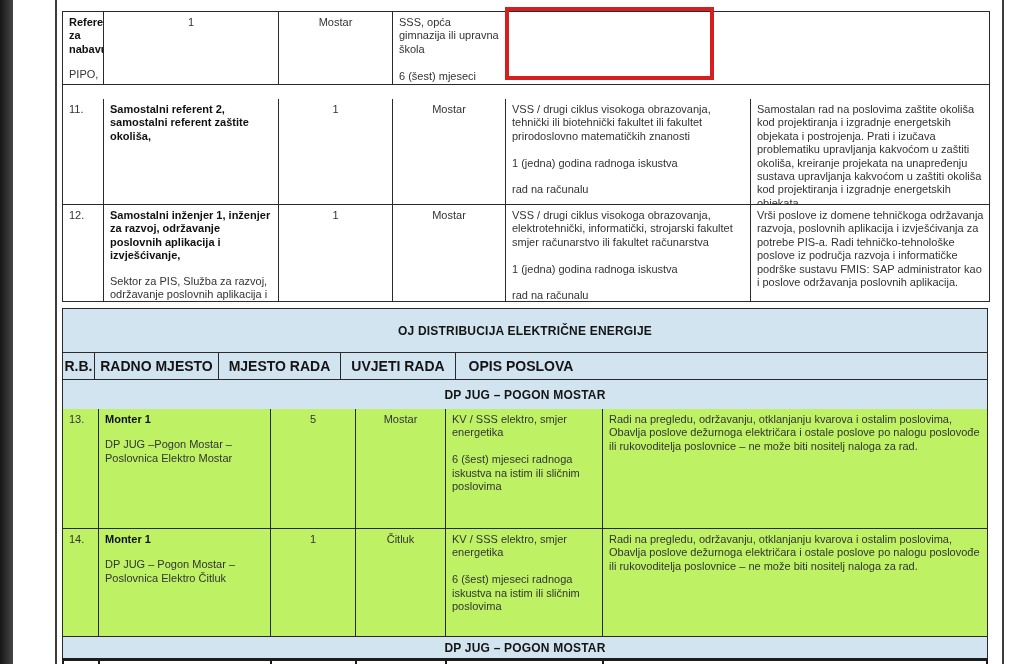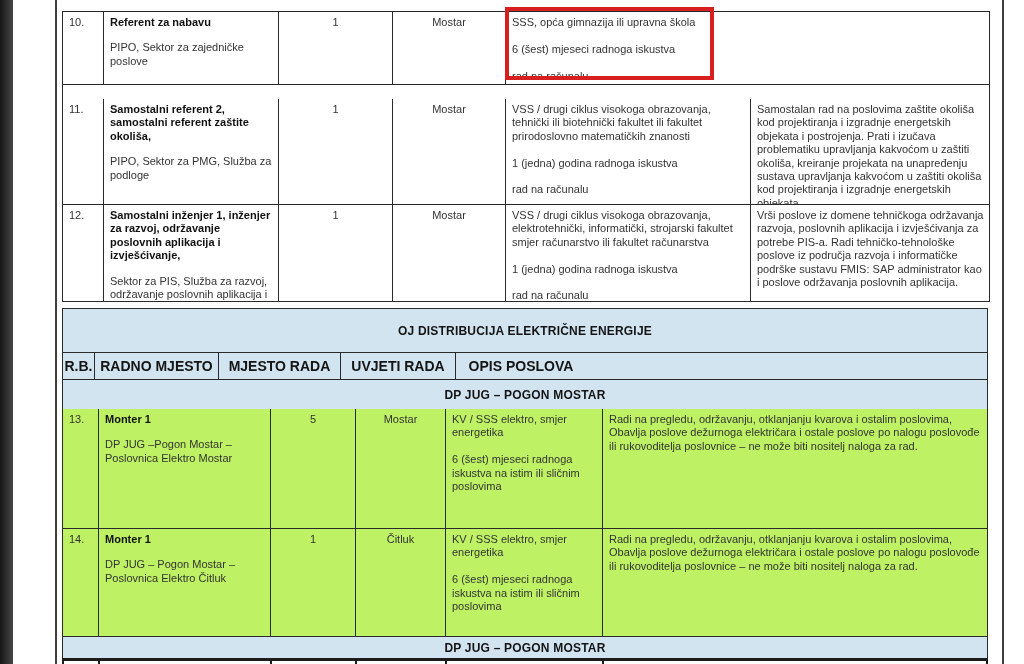--- a/index.html
+++ b/index.html
@@ -66,38 +66,36 @@
 <body>
 
 <div id="screen">
 
   <div class="left-strip"></div>
   <div class="page-line l"></div>
   <div class="page-line r"></div>
 
   <div class="t1">
     <div class="grid-row" style="height:73px;">
-      <div class="cell">10.</div>
       <div class="cell">
         <div class="job-title">Referent za nabavu</div>
         <div class="job-dept">PIPO, Sektor za zajedničke poslove</div>
       </div>
       <div class="cell center">1</div>
       <div class="cell center">Mostar</div>
       <div class="cell pre">SSS, opća gimnazija ili upravna škola
 
 6 (šest) mjeseci radnoga iskustva
 
 rad na računalu</div>
     </div>
     <div class="grid-row" style="height:106px;margin-top:14px;">
       <div class="cell">11.</div>
       <div class="cell">
         <div class="job-title">Samostalni referent 2, samostalni referent zaštite okoliša,</div>
-        <div class="job-dept">PIPO, Sektor za PMG, Služba za podloge</div>
       </div>
       <div class="cell center">1</div>
       <div class="cell center">Mostar</div>
       <div class="cell pre">VSS / drugi ciklus visokoga obrazovanja, tehnički ili biotehnički fakultet ili fakultet prirodoslovno matematičkih znanosti
 
 1 (jedna) godina radnoga iskustva
 
 rad na računalu</div>
       <div class="cell">Samostalan rad na poslovima zaštite okoliša kod projektiranja i izgradnje energetskih objekata i postrojenja. Prati i izučava problematiku upravljanja kakvoćom u zaštiti okoliša, kreiranje projekata na unapređenju sustava upravljanja kakvoćom u zaštiti okoliša kod projektiranja i izgradnje energetskih objekata.</div>
     </div>

